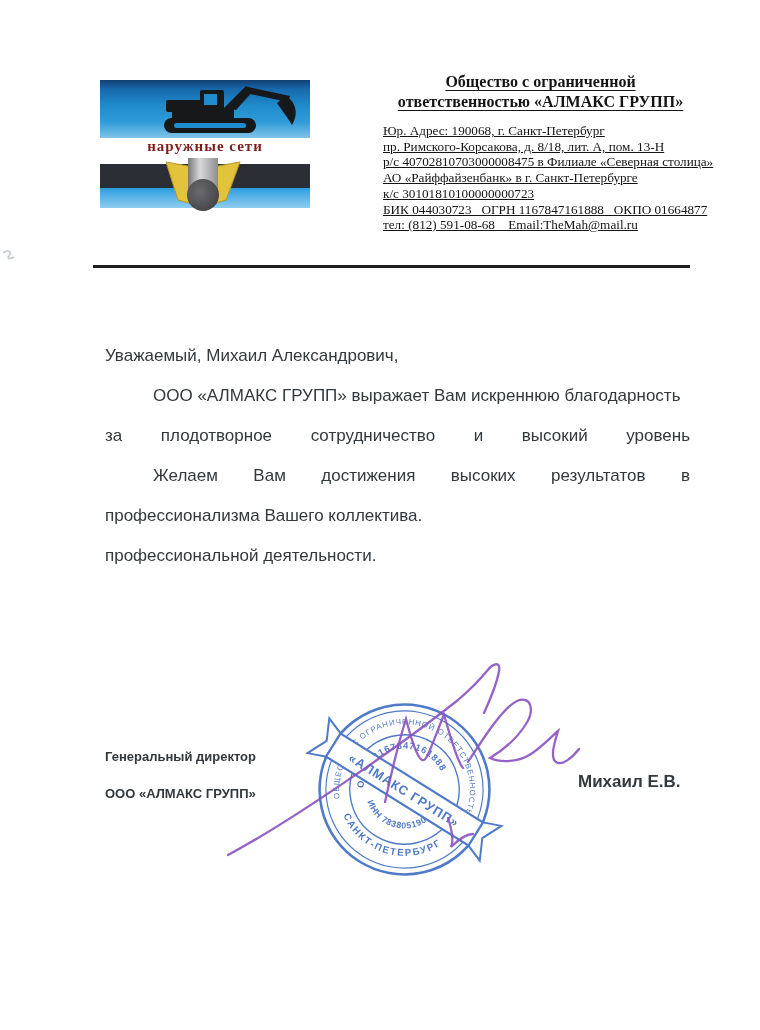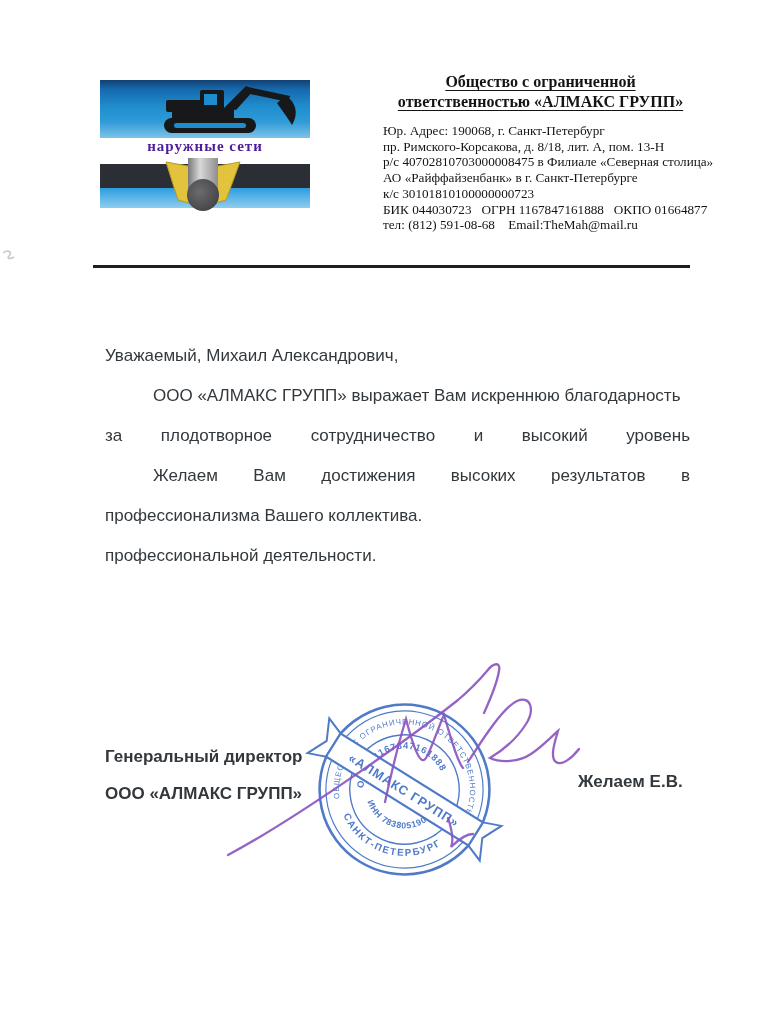--- a/index.html
+++ b/index.html
@@ -6,39 +6,39 @@
   .page{position:relative;width:760px;height:1030px;background:#ffffff;overflow:hidden;
         font-family:"Liberation Serif", serif;}
   
   .logo{position:absolute;left:100px;top:80px;width:210px;}
   .logo-panel-top{width:210px;height:58px;
      background:linear-gradient(to bottom,#123f72 0%,#1769ad 16%,#1f8ccd 45%,#2f9bd8 72%,#7ec3e8 100%);}
   .logo-panel-top svg{display:block;}
   .logo-name{margin-top:3px;text-align:center;font-weight:bold;font-size:18px;
      letter-spacing:4px;color:#17181b;font-family:"Liberation Serif",serif;}
   .logo-sub{text-align:center;font-weight:bold;font-size:15px;letter-spacing:1px;
-     color:#4c1d95;margin-top:0px;font-family:"Liberation Serif",serif;}
+     color:#7f1d1d;margin-top:0px;font-family:"Liberation Serif",serif;}
   .logo-panel-bottom{margin-top:7px;width:210px;height:50px;position:relative;}
   
   .letterhead{position:absolute;left:383px;top:72px;width:315px;color:#141414;}
   .lh-title{font-weight:bold;font-size:16px;text-align:center;line-height:20px;
      text-decoration:underline;text-underline-offset:3px;}
   .lh-details{margin-top:11px;font-size:13.2px;line-height:15.7px;}
-  .detail-line{white-space:pre;}
+  .detail-line{white-space:pre;text-decoration:underline;}
   
   .rule{position:absolute;left:93px;top:265px;width:597px;height:3px;background:#1d201f;}
   
   .letter-body{position:absolute;left:105px;top:336px;width:585px;
      font-family:"Liberation Sans",sans-serif;font-size:17px;color:#33383c;}
   .bline{height:40px;line-height:40px;white-space:nowrap;}
   .indent{padding-left:48px;}
   .jst{text-align:justify;text-align-last:justify;white-space:normal;}
   
   .sig-block{position:absolute;left:105px;top:738px;
-     font-family:"Liberation Sans",sans-serif;font-weight:bold;font-size:17px;
+     font-family:"Liberation Sans",sans-serif;font-weight:bold;font-size:13px;
      color:#33383c;line-height:37px;}
   .signer-name{position:absolute;left:578px;top:763px;
      font-family:"Liberation Sans",sans-serif;font-weight:bold;font-size:17px;
      color:#33383c;line-height:37px;}
   
   .stamp{position:absolute;left:302px;top:687px;width:205px;height:205px;opacity:0.92;}
   .autograph{position:absolute;left:200px;top:650px;width:420px;height:250px;}
   .pencil-mark{position:absolute;left:1px;top:245px;width:20px;height:20px;opacity:.55;}
 </style>
 </head>
@@ -112,21 +112,21 @@
     <div class="bline jst">за плодотворное сотрудничество и высокий уровень</div>
     <div class="bline indent jst">Желаем Вам достижения высоких результатов в</div>
     <div class="bline">профессионализма Вашего коллектива.</div>
     <div class="bline">профессиональной деятельности.</div>
   </div>
 
   <div class="sig-block">
     <div>Генеральный директор</div>
     <div>ООО «АЛМАКС ГРУПП»</div>
   </div>
-  <div class="signer-name">Желаем Е.В.</div>
+  <div class="signer-name">Михаил Е.В.</div>
 
   <svg class="stamp" viewBox="-15 -15 210 210">
     <defs>
       <path id="arcOuterTop" d="M 27,112.9 A 67,67 0 1 1 153,112.9" fill="none"></path>
       <path id="arcOuterBottom" d="M 34.3,129 A 68,68 0 0 0 145.7,129" fill="none"></path>
       <path id="arcOgrn" d="M 48.6,97.3 A 42,42 0 1 1 131.4,97.3" fill="none"></path>
       <path id="arcInn" d="M 55.4,110 A 40,40 0 0 0 124.6,110" fill="none"></path>
     </defs>
     <g transform="rotate(32 90 90)" stroke="#3f6fc4" fill="none">
       <circle cx="90" cy="90" r="87" stroke-width="2.6"></circle>

